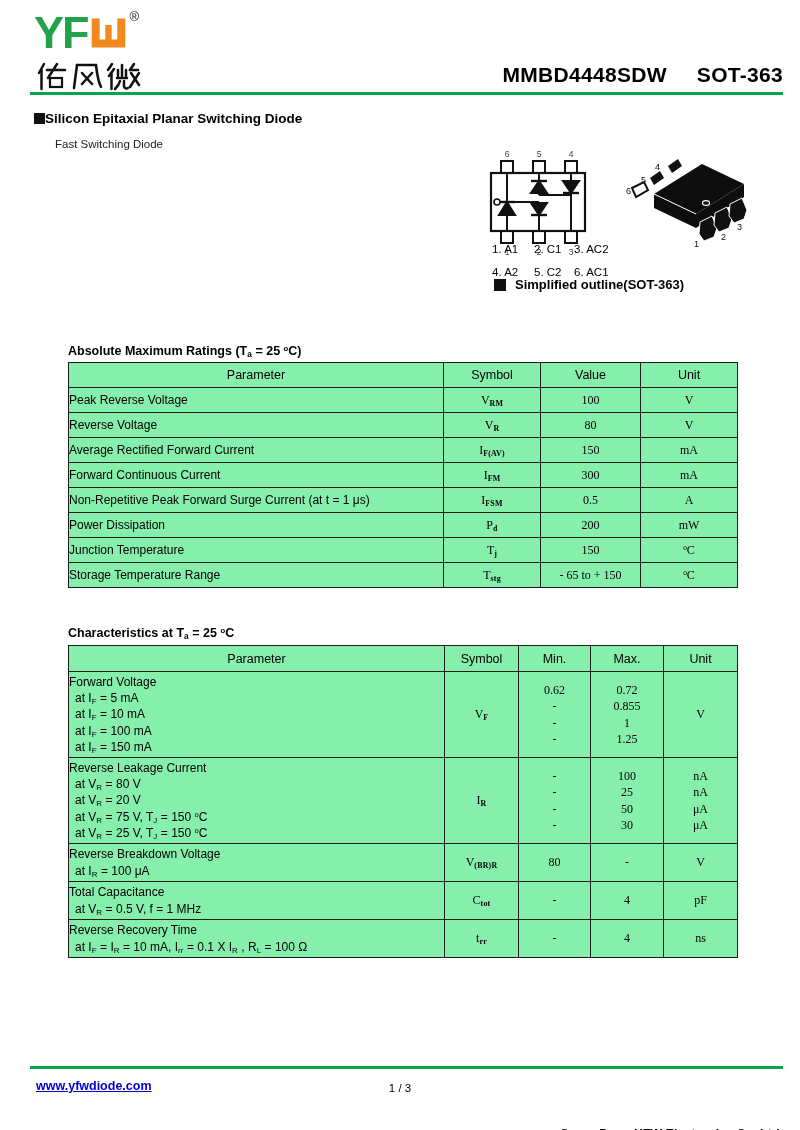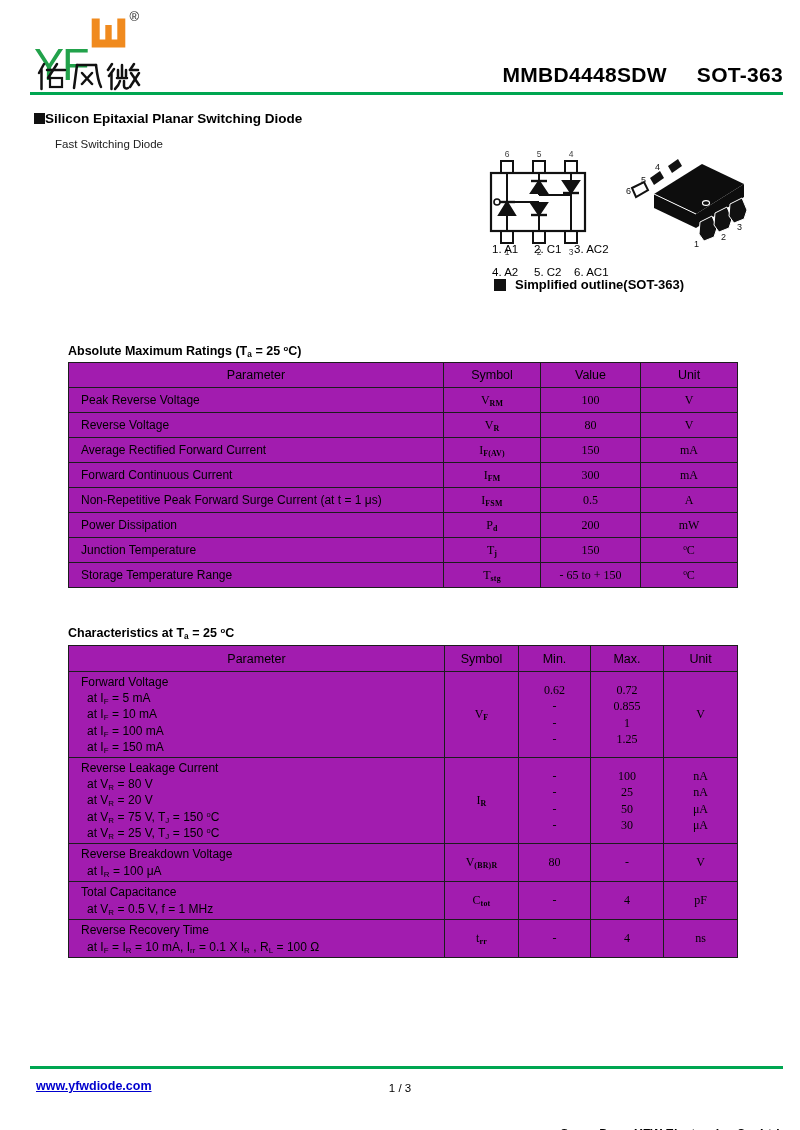--- a/index.html
+++ b/index.html
@@ -6,21 +6,21 @@
     --green:#00A651; --logo_green:#22A24B; --logo_orange:#F08A1E; --link:#0000CE; --ink:#1c1c1c;
   }
   *{box-sizing:border-box;margin:0;padding:0;}
   html,body{background:#fff;}
   .page{position:relative;width:800px;height:1130px;background:#fff;overflow:hidden;
         font-family:"Liberation Sans",sans-serif;color:#000;}
 
   
   .logo{position:absolute;left:34px;top:10px;}
   .logo-row{display:flex;align-items:flex-start;height:48px;}
-  .yf{font-size:45px;font-weight:normal;color:var(--logo_green);line-height:1;letter-spacing:-2px;margin-top:32px;}
+  .yf{font-size:45px;font-weight:bold;color:var(--logo_green);line-height:1;letter-spacing:-2px;}
   .wglyph{margin-top:7px;margin-left:2px;}
   .reg{font-size:13px;margin-left:3px;line-height:1;color:#222;}
   .cjk{margin-top:3px;margin-left:2px;display:block;}
   .title{position:absolute;top:63px;right:17px;display:flex;gap:30px;
          font-size:21px;font-weight:bold;letter-spacing:.3px;white-space:nowrap;text-align:right;}
   .rule{position:absolute;left:30px;width:753px;height:3px;background:var(--green);}
   .top-rule{top:92px;}
   .bottom-rule{top:1066px;}
 
   
@@ -36,27 +36,27 @@
   .outline-label{position:absolute;left:494px;top:277px;display:flex;align-items:center;gap:9px;}
   .sq2{width:12px;height:12px;background:#111;flex:0 0 auto;}
   .outline-text{font-size:13px;font-weight:bold;}
   .pkg{position:absolute;left:624px;top:144px;}
 
   
   .theading{position:absolute;left:68px;font-weight:bold;font-size:12.5px;}
   .t1h{top:344px;}
   .t2h{top:626px;}
   table.spec{position:absolute;left:68px;border-collapse:collapse;table-layout:fixed;
-             width:669px;font-size:12px;background:#a21caf;}
+             width:669px;font-size:12px;background:#86efac;}
   table.spec td{border:1.5px solid var(--ink);vertical-align:middle;}
   .t1{top:362px;}
   .t2{top:645px;}
   td.th{text-align:center;font-size:12.5px;height:26px;}
   .t1 td{height:25px;}
-  td.p{text-align:left;padding-left:12px;}
+  td.p{text-align:left;}
   td.c{text-align:center;font-family:Liberation Serif, serif;}
   .t2 td.p{padding-top:2px;padding-bottom:2px;}
   .t2 td.p div{line-height:16.2px;}
   .t2 td.c div{line-height:16.2px;}
   .t2 .li{padding-left:6px;}
   .t2 tr.r5{height:85px;}
   .t2 tr.r2{height:38px;}
   sub{font-size:66%;vertical-align:-0.28em;letter-spacing:.2px;line-height:0;}
   sup{font-size:62%;vertical-align:.5em;line-height:0;}
   td.sym sub{font-weight:bold;}

